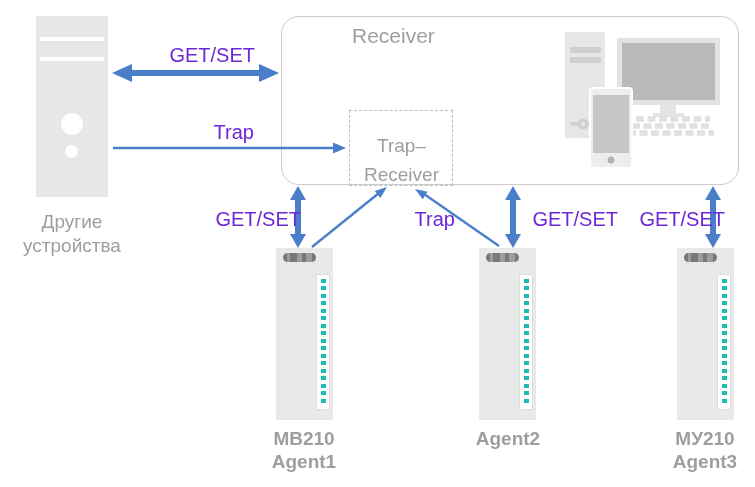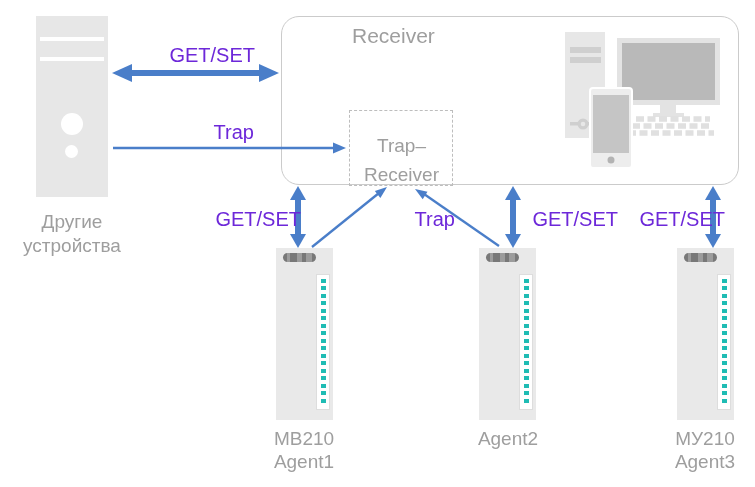--- a/index.html
+++ b/index.html
@@ -19,21 +19,21 @@
   .manager-title{left:352px;top:24px;font-size:21px;line-height:24px;}
   .trapbox{left:349px;top:110px;width:102px;height:74px;border:1.6px dashed #bdbdbd;}
   .trapbox-text{left:349px;top:119px;width:105px;text-align:center;font-size:19px;line-height:29px;margin-top:12px;}
   
   .device{top:248px;width:57px;height:172px;background:#e9e9e9;position:absolute;}
   .device .logo{position:absolute;left:7px;top:5px;width:33px;height:9px;border-radius:4.5px;
     background:linear-gradient(90deg,#787878 0 12%,#9c9c9c 12% 22%,#787878 22% 42%,#9c9c9c 42% 58%,#787878 58% 70%,#9c9c9c 70% 88%,#787878 88%);}
   .device .led{position:absolute;right:3px;top:26px;width:14px;height:136px;background:#fff;border:1px solid #dddddd;box-sizing:border-box;}
   .device .led .dashes{margin:4px auto 0 auto;width:5px;height:124px;
     background:repeating-linear-gradient(to bottom,#1fbcb4 0 4px,transparent 4px 7.5px);}
-  .devlabel{top:427px;width:120px;position:absolute;}
+  .devlabel{top:427px;width:120px;position:absolute;font-weight:bold;}
   svg{display:block;}
 </style>
 </head>
 <body>
 
 <div class="canvas">
 
   <div class="abs server">
     <div class="slot" style="top:21px;"></div>
     <div class="slot" style="top:41px;"></div>

